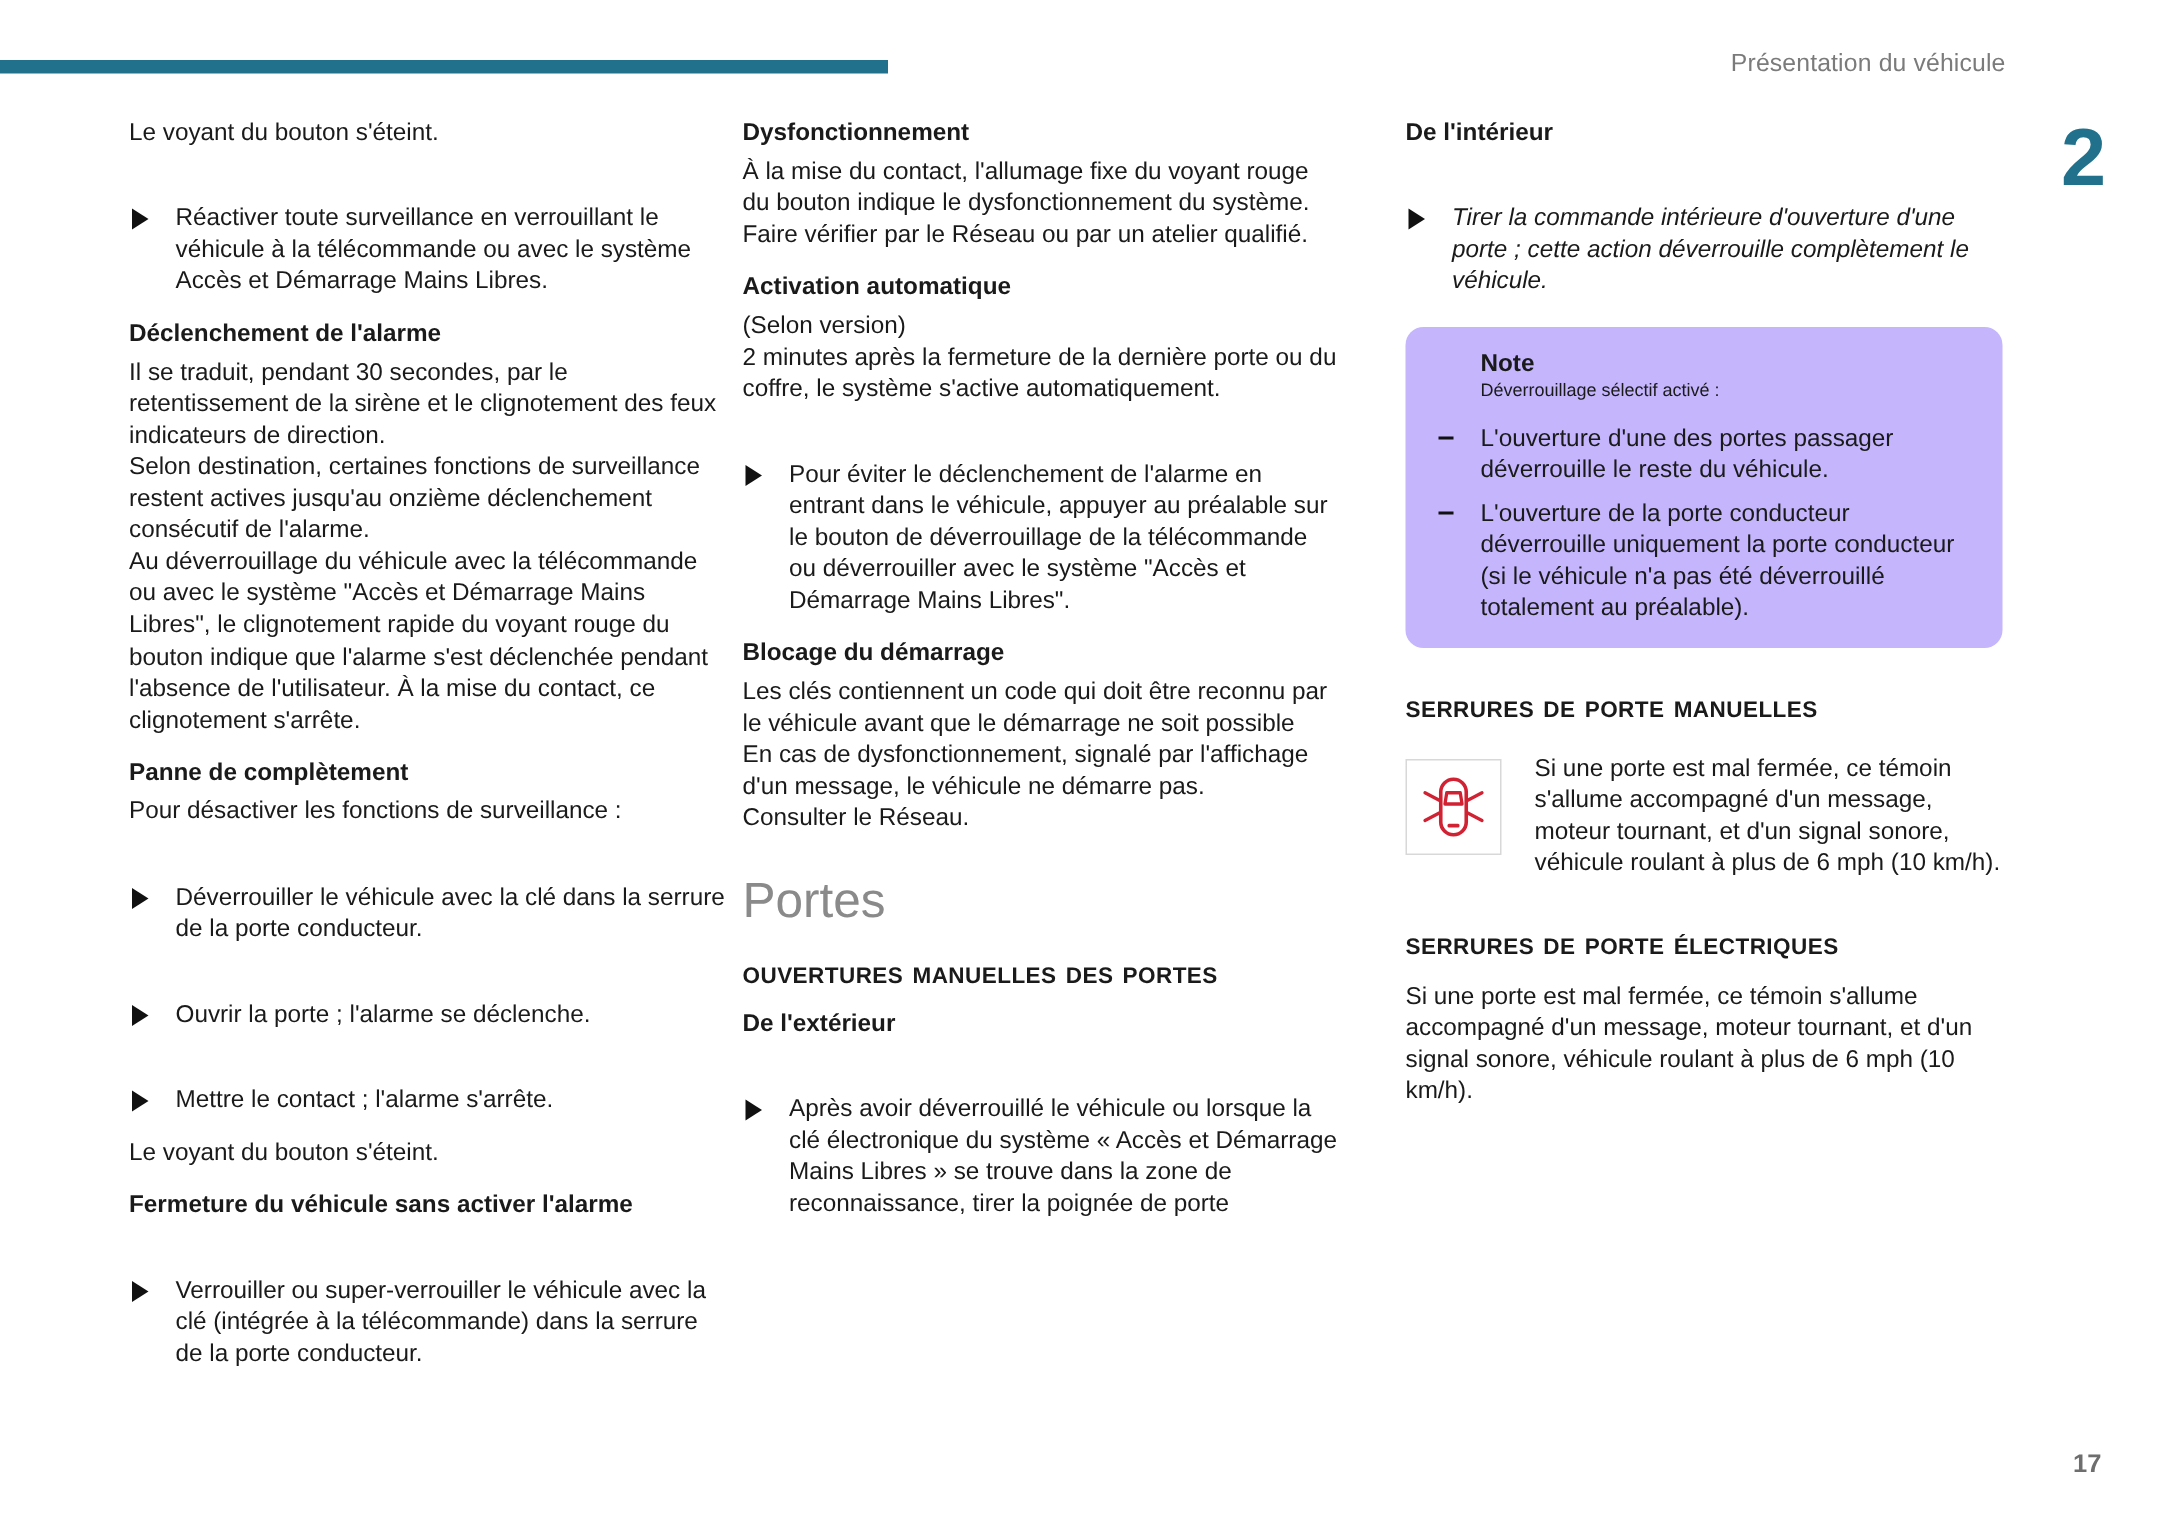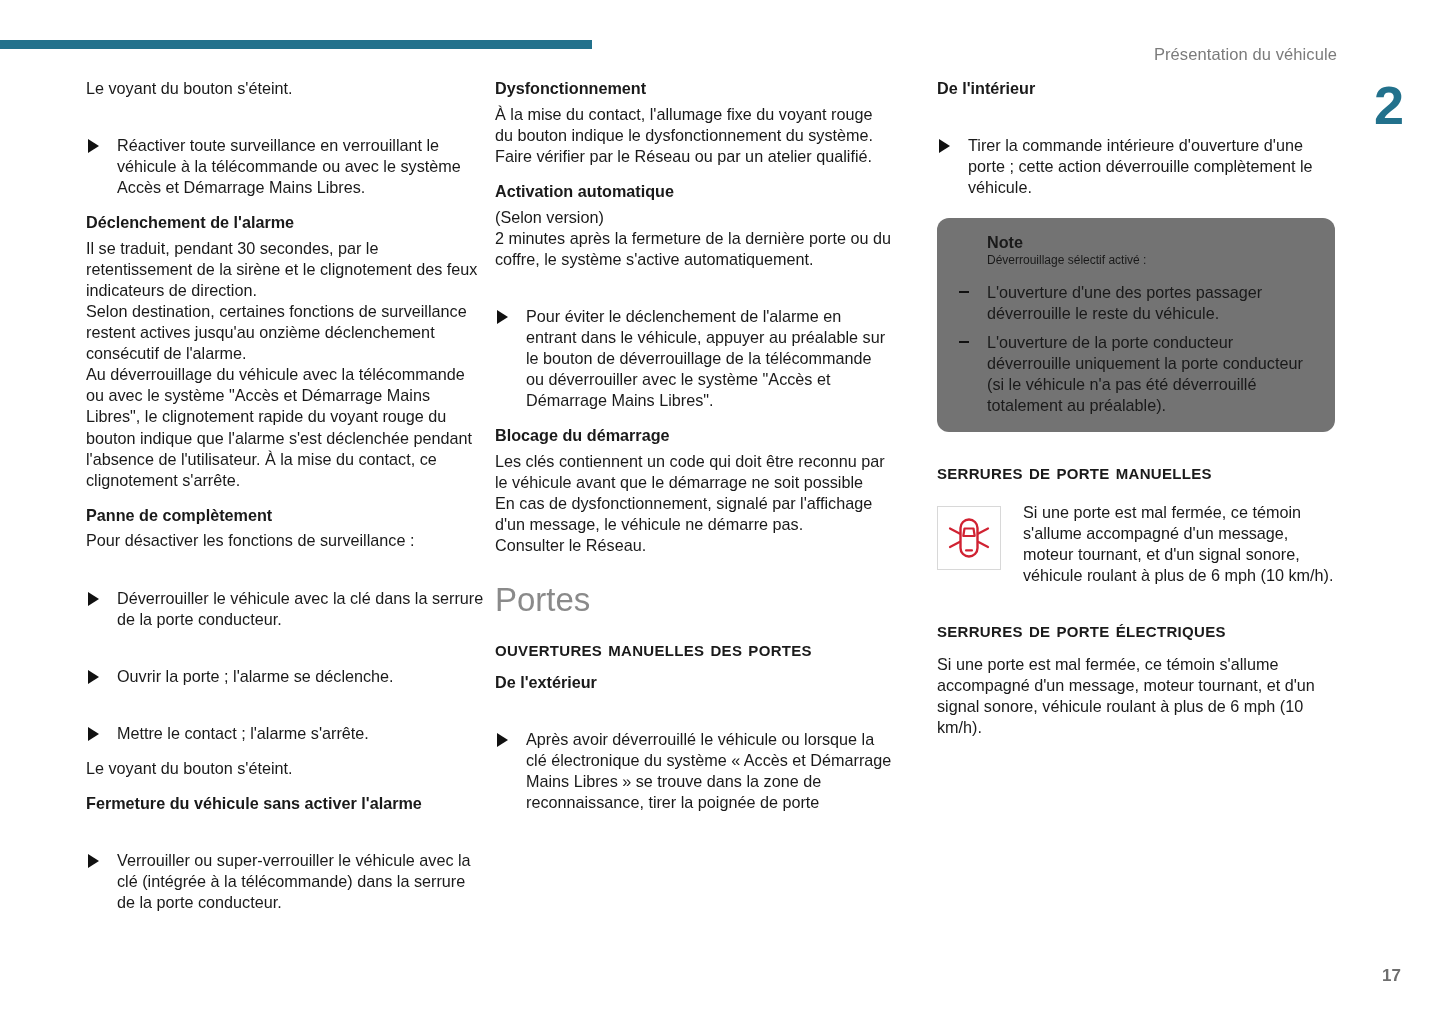--- a/index.html
+++ b/index.html
@@ -21,21 +21,21 @@
     position: absolute;
     left: 0;
     top: 40px;
     width: 592px;
     height: 9px;
     background: #22718c;
   }
   .header-title {
     position: absolute;
     right: 108px;
-    top: 45px;
+    top: 33px;
     font-size: 16.5px;
     color: #7b7b7b;
     letter-spacing: 0.1px;
     white-space: nowrap;
   }
   .chapter-number {
     position: absolute;
     right: 42px;
     top: 78px;
     font-size: 54px;
@@ -119,21 +119,21 @@
     width: 0;
     height: 0;
     border-left: 11px solid #111;
     border-top: 7px solid transparent;
     border-bottom: 7px solid transparent;
   }
 
   
   .note-box {
     margin-top: 20px;
-    background: #737373;
+    background: #c4b5fd;
     border-radius: 12px;
     padding: 14px 18px 16px 18px;
     position: relative;
   }
   .note-head-row {
     position: relative;
     padding-left: 32px;
   }
   .info-icon {
     position: absolute;
@@ -307,21 +307,21 @@
         <span class="tri"></span>
         <span>Après avoir déverrouillé le véhicule ou lorsque la clé électronique du système « Accès et Démarrage Mains Libres » se trouve dans la zone de reconnaissance, tirer la poignée de porte</span>
       </li>
     </ul>
   </div>
 
   <div class="col col-3">
 
     <h3 class="sub-head first">De l'intérieur</h3>
 
-    <ul class="tri-list" style="margin-top:12px;">
+    <ul class="tri-list" style="margin-top:12px;font-style:italic;">
       <li>
         <span class="tri"></span>
         <span>Tirer la commande intérieure d'ouverture d'une porte ; cette action déverrouille complètement le véhicule.</span>
       </li>
     </ul>
 
     <div class="note-box">
       <div class="note-head-row">
         <span class="info-icon">
           <span class="dot"></span>

